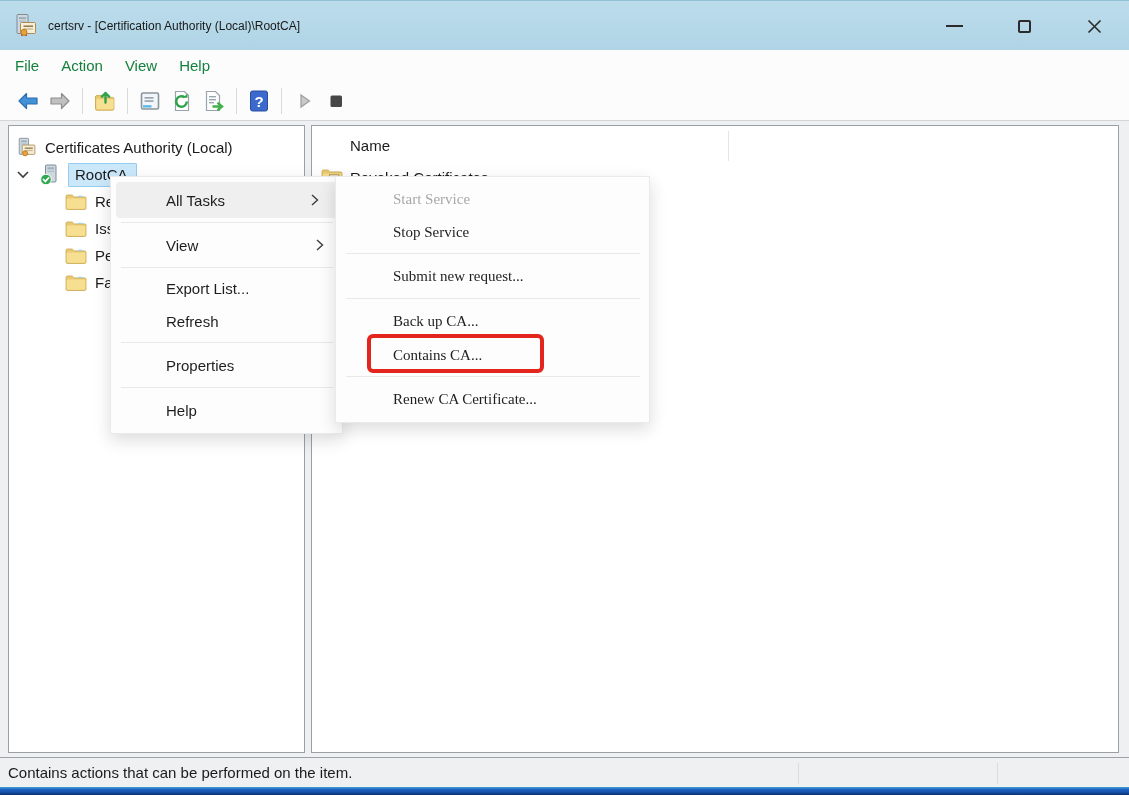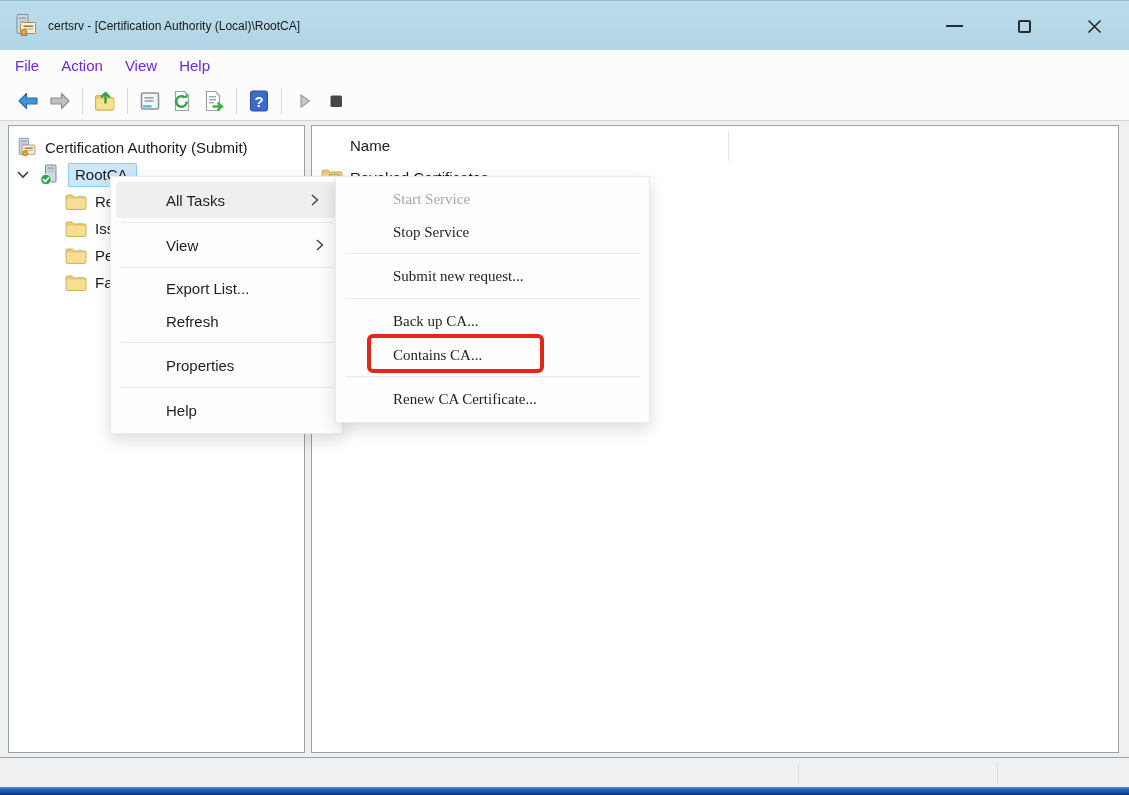--- a/index.html
+++ b/index.html
@@ -22,21 +22,21 @@
   .title-text{ margin-left:10px; font-size:12px; color:#191919; }
   .win-controls{ position:absolute; right:0; top:0; height:50px; display:flex; }
   .win-btn{ width:70px; height:50px; display:flex; align-items:center; justify-content:center; }
   .glyph-min{ width:17px; height:2px; background:#2b2b2b; }
   .glyph-max{ width:13px; height:13px; border:2px solid #2b2b2b; border-radius:2px; }
   
   .menubar{
     position:absolute; left:0; top:50px; width:1129px; height:31px;
     background:#fcfcfc; display:flex; align-items:center; padding-left:4px;
   }
-  .menu-item{ padding:0 11px; font-size:15px; color:#6d28d9; }
+  .menu-item{ padding:0 11px; font-size:15px; color:#15803d; }
   
   .toolbar{
     position:absolute; left:0; top:81px; width:1129px; height:40px;
     background:#fcfcfc; border-bottom:1px solid #d5d5d5;
     display:flex; align-items:center; padding-left:12px;
   }
   .tb-btn{ width:32px; height:32px; display:flex; align-items:center; justify-content:center; }
   .tb-sep{ width:1px; height:26px; background:#d9d9d9; margin:0 6px; }
   
   .main{ position:absolute; left:0; top:121px; width:1129px; height:637px; background:#eef0f1; }
@@ -218,21 +218,21 @@
       <div class="tree-row tree-root-row">
         <svg width="22" height="22" viewBox="0 0 26 26">
           <rect x="5" y="1.5" width="11" height="19" rx="1" fill="#cfd8df" stroke="#7f8c98"></rect>
           <rect x="7" y="4" width="7" height="2.2" fill="#9fb0bd"></rect>
           <rect x="7" y="7.6" width="7" height="1.4" fill="#aebecb"></rect>
           <rect x="8.5" y="9.5" width="15" height="11" rx="1" fill="#f7eeda" stroke="#a98f56"></rect>
           <rect x="11.5" y="12.5" width="9.5" height="1.4" fill="#8a6d3b"></rect>
           <rect x="11.5" y="15.3" width="9.5" height="1.4" fill="#cbb98d"></rect>
           <circle cx="12" cy="19.3" r="3" fill="#e8a33d" stroke="#b97c1e"></circle>
         </svg>
-        <span class="label">Certification Authority (Submit)</span>
+        <span class="label">Certificates Authority (Local)</span>
       </div>
       <div class="tree-row tree-server-row">
         <span class="expander">
           <svg width="12" height="9" viewBox="0 0 12 9">
               <path d="M1 2 L6 7 L11 2" stroke="#3c3c3c" stroke-width="1.6" fill="none"></path>
             </svg>
         </span>
         <svg class="svr" width="22" height="22" viewBox="0 0 22 22">
           <rect x="6.5" y="1" width="10.5" height="17" rx="1" fill="#cfd8df" stroke="#7f8c98"></rect>
           <rect x="8.5" y="3.3" width="6.5" height="2" fill="#9fb0bd"></rect>
@@ -350,17 +350,18 @@
   </div>
   <div class="menu-sep"></div>
   <div class="sub-item tall">
     <span>Renew CA Certificate...</span>
   </div>
 </div>
 
 <div class="annotation-box"></div>
 
 <div class="statusbar">
+  <span>Contains actions that can be performed on the item.</span>
   <span class="status-div d1"></span>
   <span class="status-div d2"></span>
 </div>
 
 <div class="bottom-strip"></div>
 
 </body></html>

